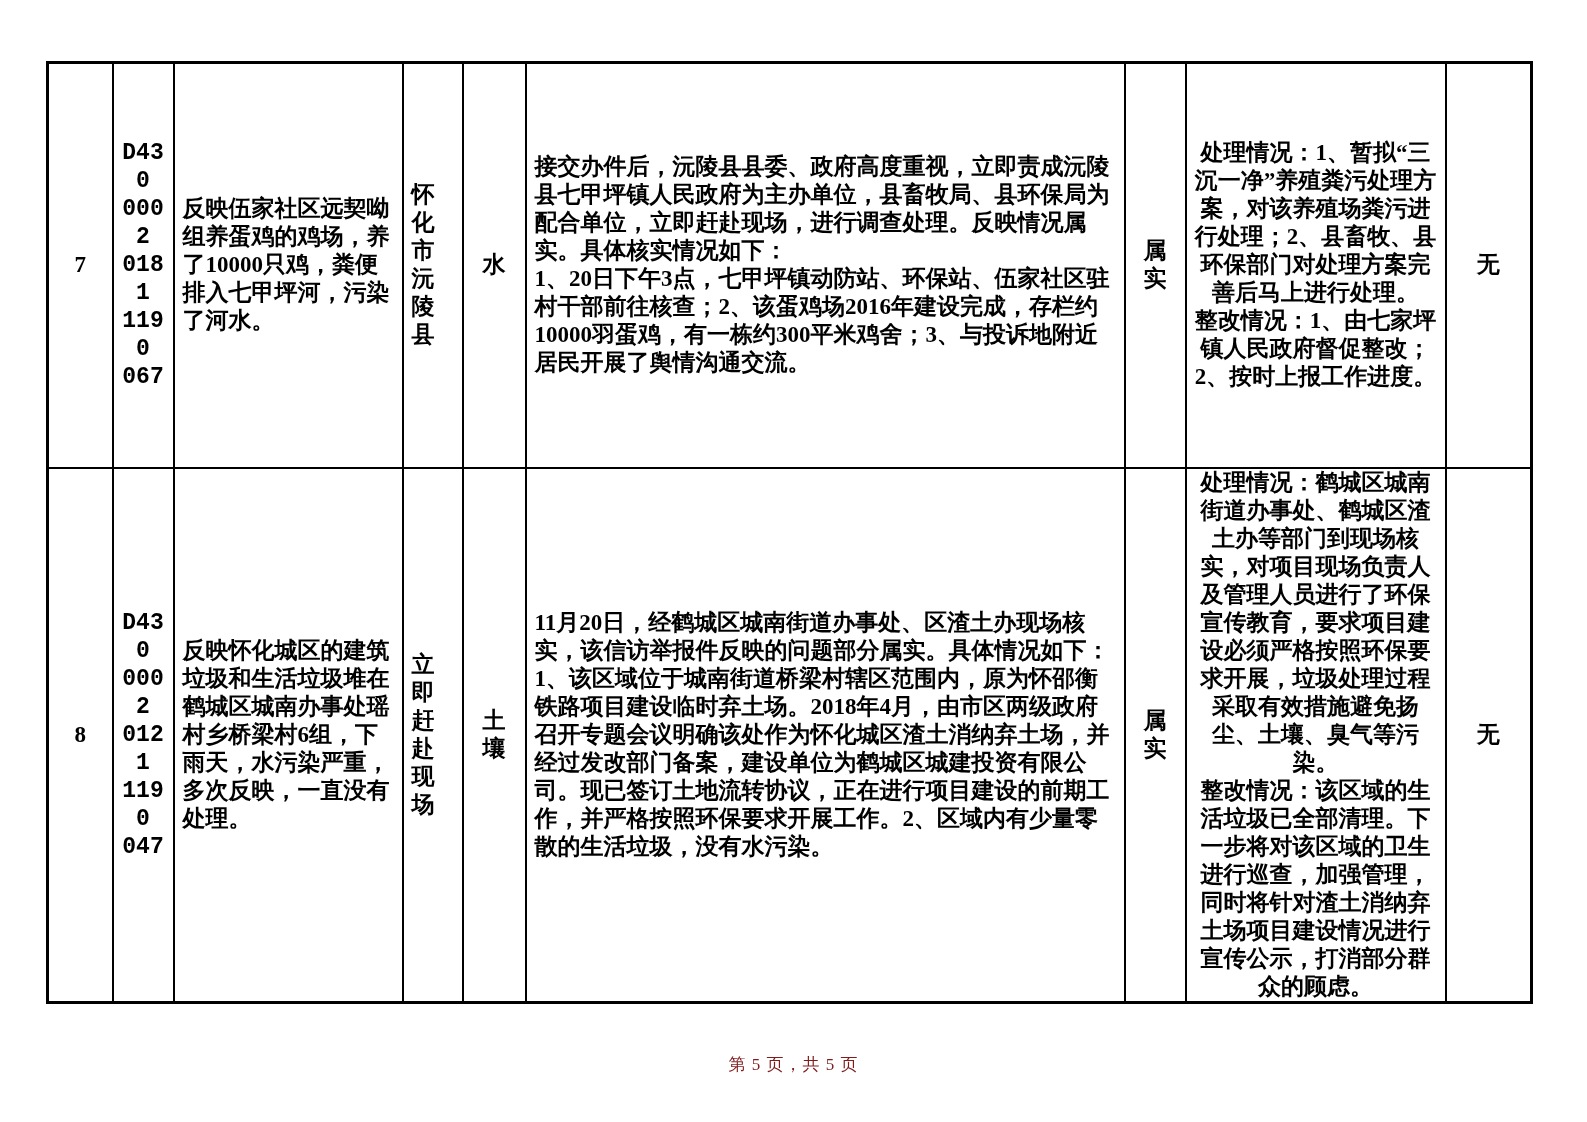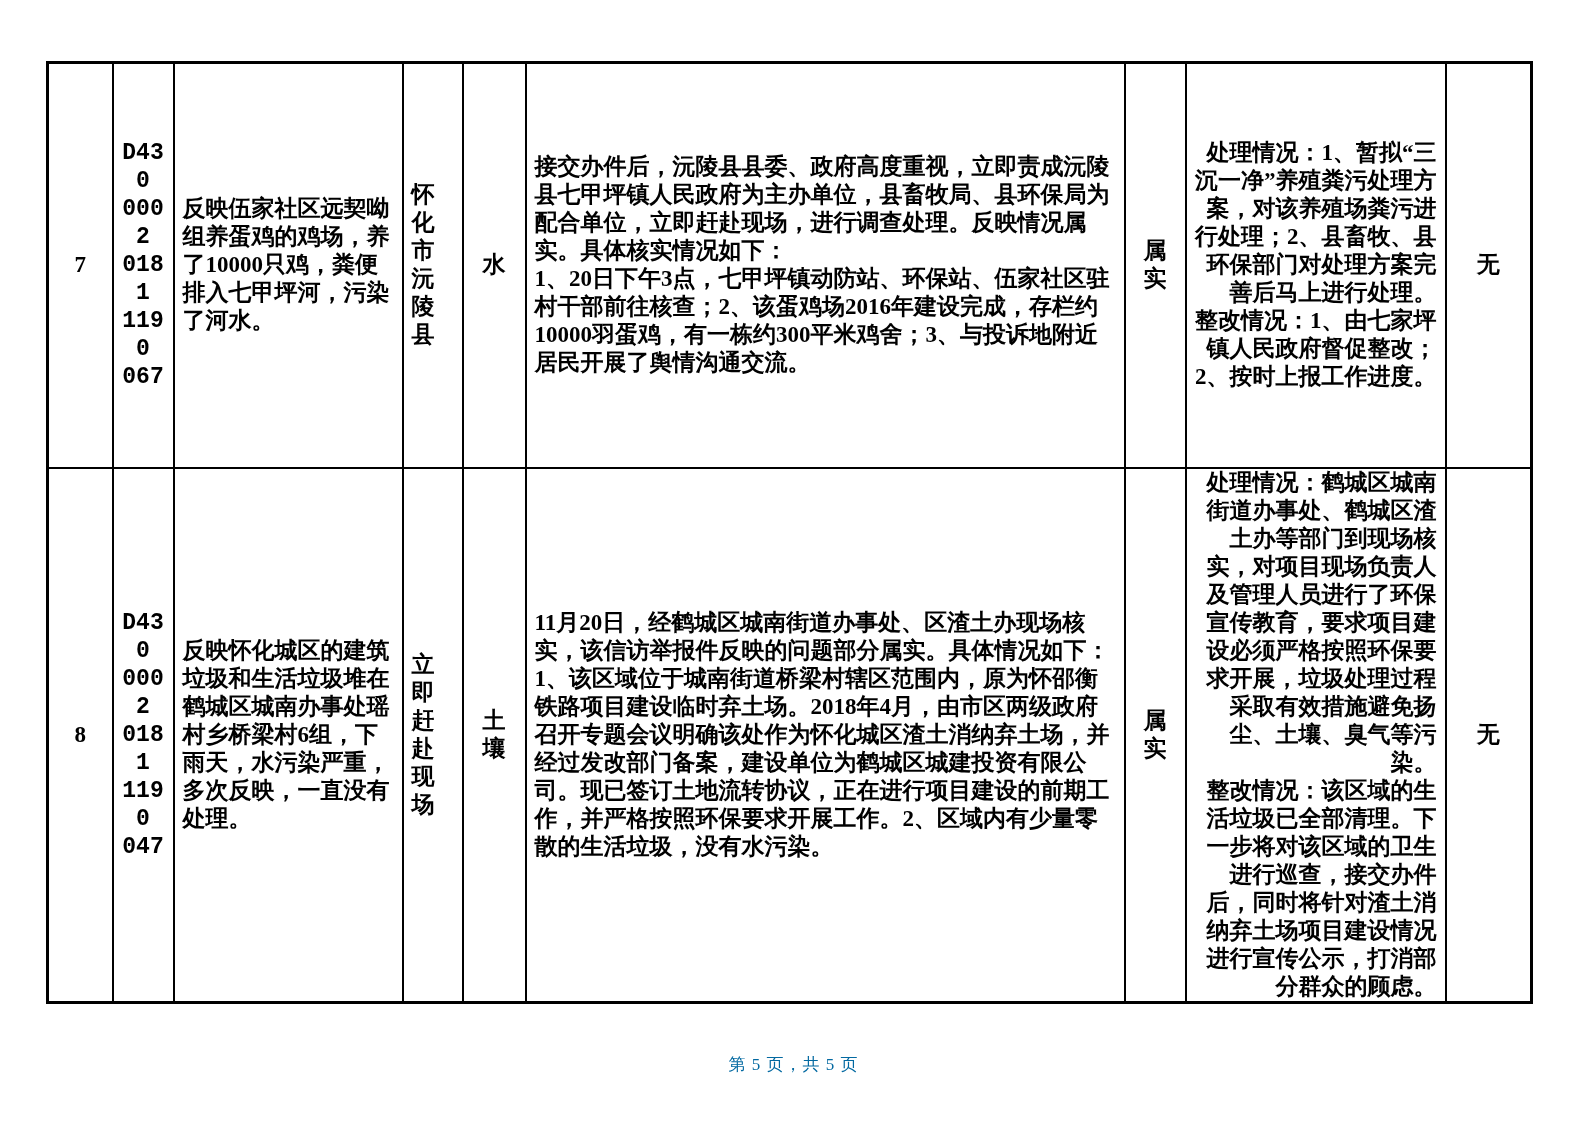--- a/index.html
+++ b/index.html
@@ -40,32 +40,32 @@
   }
   tr.r7 { height: 405px; }
   tr.r8 { height: 520px; }
   td.c-no       { text-align: center; padding: 0 2px; }
   td.c-id       { text-align: center; padding: 0 1px; font-family: Liberation Mono, monospace; }
   td.c-complaint{ text-align: left;   padding: 0 6px; border-radius: 14px; }
   td.c-location { text-align: left;   padding: 0 4px; }
   td.c-type     { text-align: center; padding: 0 2px; }
   td.c-invest   { text-align: left;   font-size: 22px; }
   td.c-verified { text-align: center; padding: 0 2px; }
-  td.c-handling { text-align: right; }
+  td.c-handling { text-align: center; }
   td.c-penalty  { text-align: center; padding: 0 2px; }
   .footer {
     position: absolute;
     left: 0;
     top: 1053px;
     width: 1587px;
     text-align: center;
     font-size: 17px;
     font-weight: normal;
     letter-spacing: 1px;
-    color: #0369a1;
+    color: #7f1d1d;
   }
 </style>
 </head>
 <body>
 
 <div class="page">
 
   <table class="doc-table">
     <colgroup>
       <col style="width:65px">
@@ -87,29 +87,29 @@
         <td class="c-type">水</td>
         <td class="c-invest">接交办件后，沅陵县县委、政府高度重视，立即责成沅陵县七甲坪镇人民政府为主办单位，县畜牧局、县环保局为配合单位，立即赶赴现场，进行调查处理。反映情况属实。具体核实情况如下：
 1、20日下午3点，七甲坪镇动防站、环保站、伍家社区驻村干部前往核查；2、该蛋鸡场2016年建设完成，存栏约10000羽蛋鸡，有一栋约300平米鸡舍；3、与投诉地附近居民开展了舆情沟通交流。</td>
         <td class="c-verified">属实</td>
         <td class="c-handling">处理情况：1、暂拟“三沉一净”养殖粪污处理方案，对该养殖场粪污进行处理；2、县畜牧、县环保部门对处理方案完善后马上进行处理。
 整改情况：1、由七家坪镇人民政府督促整改；2、按时上报工作进度。</td>
         <td class="c-penalty">无</td>
       </tr>
       <tr class="r8">
         <td class="c-no">8</td>
-        <td class="c-id">D430 0002 0181 1190 047</td>
+        <td class="c-id">D430 0002 0121 1190 047</td>
         <td class="c-complaint">反映怀化城区的建筑垃圾和生活垃圾堆在鹤城区城南办事处瑶村乡桥梁村6组，下雨天，水污染严重，多次反映，一直没有处理。</td>
         <td class="c-location">立即赶赴现场</td>
         <td class="c-type">土壤</td>
         <td class="c-invest">11月20日，经鹤城区城南街道办事处、区渣土办现场核实，该信访举报件反映的问题部分属实。具体情况如下：
 1、该区域位于城南街道桥梁村辖区范围内，原为怀邵衡铁路项目建设临时弃土场。2018年4月，由市区两级政府召开专题会议明确该处作为怀化城区渣土消纳弃土场，并经过发改部门备案，建设单位为鹤城区城建投资有限公司。现已签订土地流转协议，正在进行项目建设的前期工作，并严格按照环保要求开展工作。2、区域内有少量零散的生活垃圾，没有水污染。</td>
         <td class="c-verified">属实</td>
         <td class="c-handling">处理情况：鹤城区城南街道办事处、鹤城区渣土办等部门到现场核实，对项目现场负责人及管理人员进行了环保宣传教育，要求项目建设必须严格按照环保要求开展，垃圾处理过程采取有效措施避免扬尘、土壤、臭气等污染。
-整改情况：该区域的生活垃圾已全部清理。下一步将对该区域的卫生进行巡查，接交办件后，同时将针对渣土消纳弃土场项目建设情况进行宣传公示，打消部分群众的顾虑。</td>
+整改情况：该区域的生活垃圾已全部清理。下一步将对该区域的卫生进行巡查，加强管理，同时将针对渣土消纳弃土场项目建设情况进行宣传公示，打消部分群众的顾虑。</td>
         <td class="c-penalty">无</td>
       </tr>
     </tbody>
   </table>
 
   <div class="footer">第 5 页，共 5 页</div>
 
 </div>
 
 </body></html>

